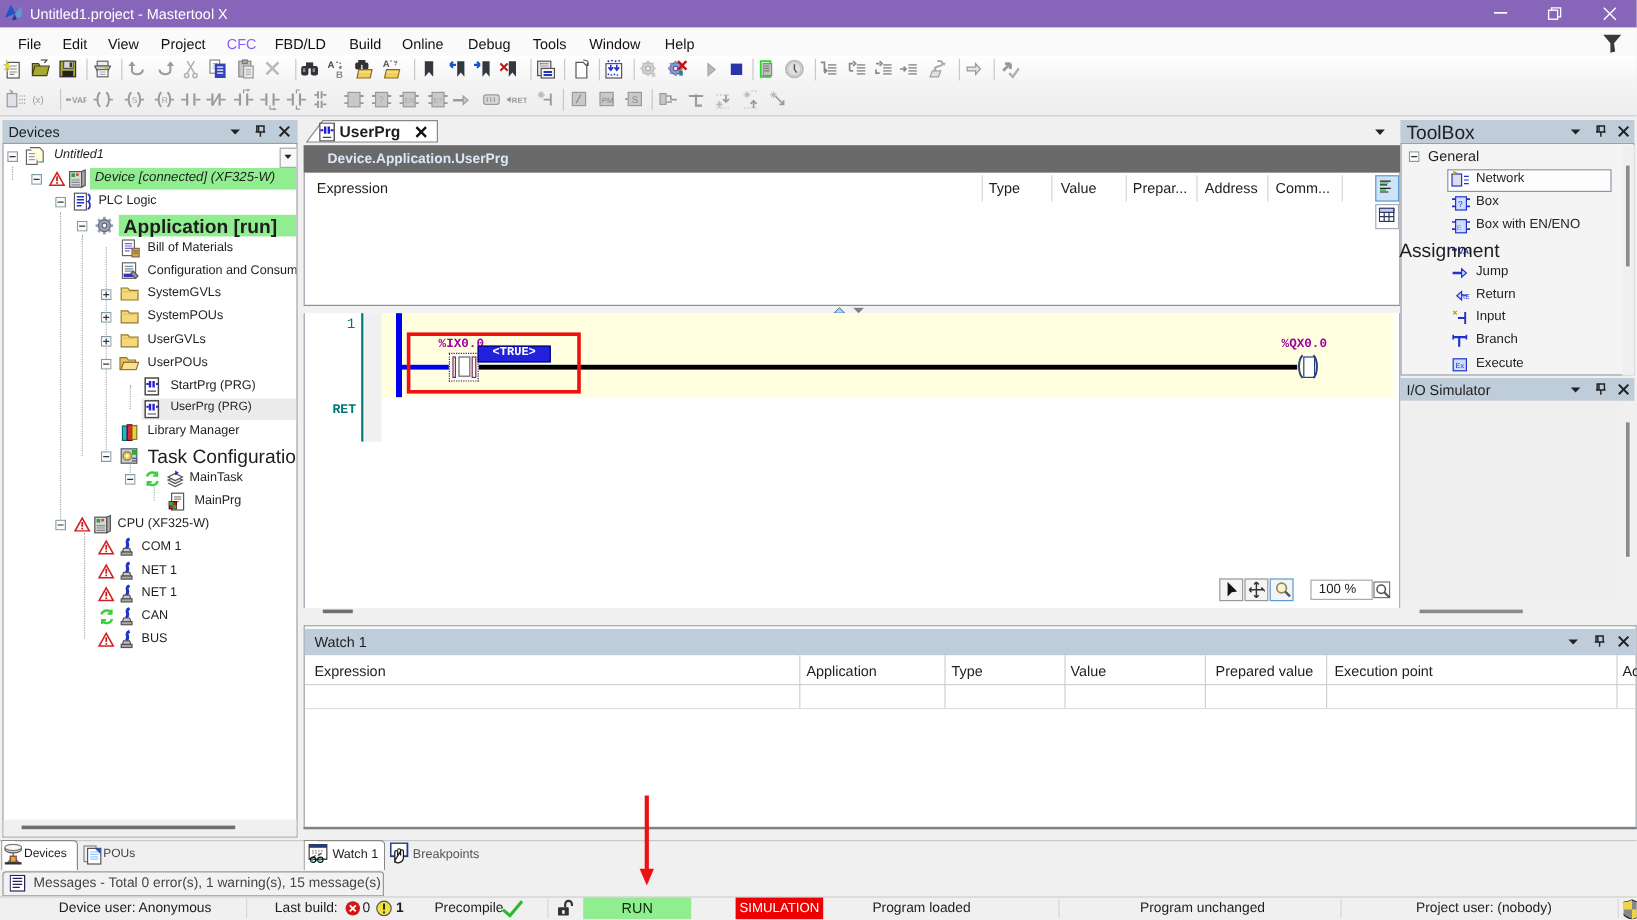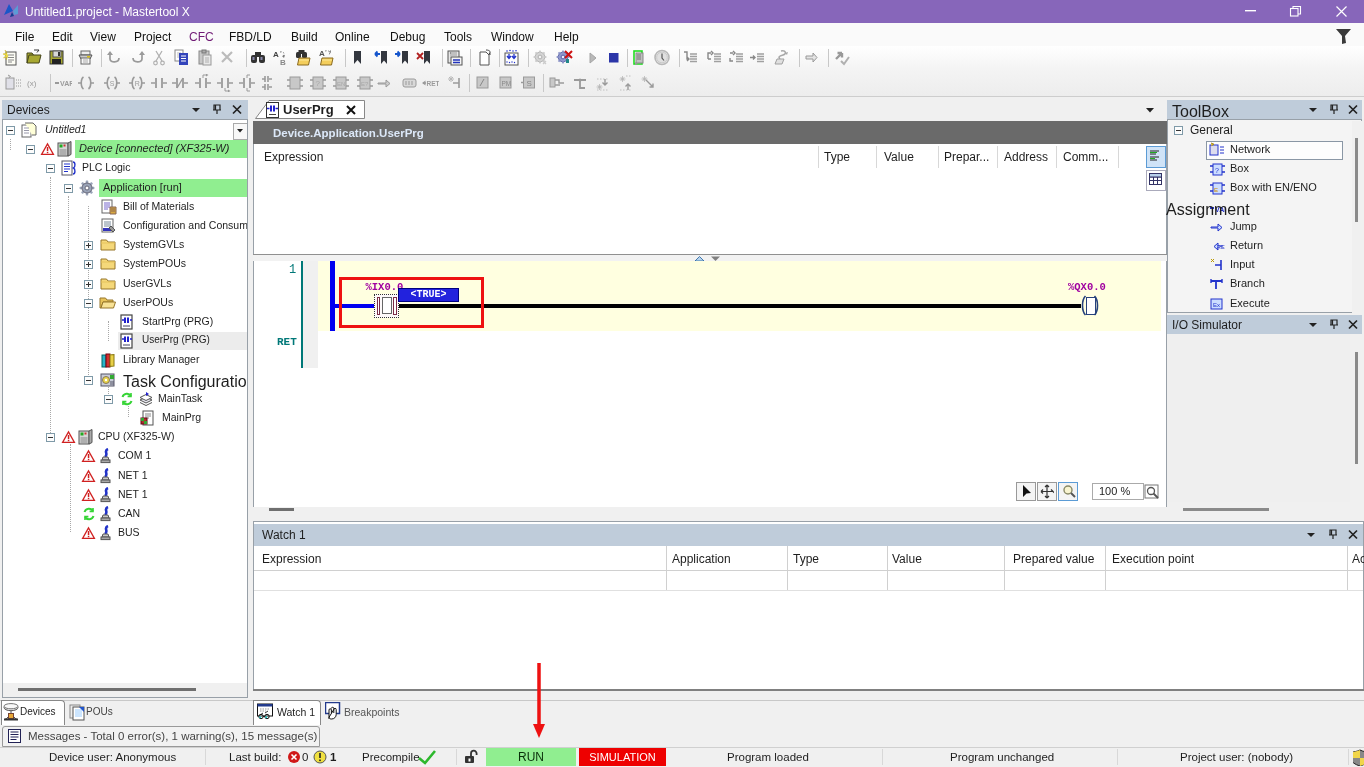--- a/index.html
+++ b/index.html
@@ -21,21 +21,21 @@
     <path d="M4 3.5 V1.5 H11.5 V9 H9" fill="none" stroke="#fff" stroke-width="1.1"></path>
   </svg>
 <svg style="position:absolute;left:1335px;top:5px" width="14" height="13" viewBox="0 0 14 13">
     <path d="M1.5 1.5 L11.5 11.5 M11.5 1.5 L1.5 11.5" stroke="#fff" stroke-width="1.2"></path>
   </svg>
 <div style="position:absolute;left:0px;top:23px;width:1364px;height:23px;background:#fafafa"></div>
 <div style="position:absolute;left:15px;top:30px;white-space:nowrap;font-size:12px;color:#111">File</div>
 <div style="position:absolute;left:52px;top:30px;white-space:nowrap;font-size:12px;color:#111">Edit</div>
 <div style="position:absolute;left:90px;top:30px;white-space:nowrap;font-size:12px;color:#111">View</div>
 <div style="position:absolute;left:134px;top:30px;white-space:nowrap;font-size:12px;color:#111">Project</div>
-<div style="position:absolute;left:189px;top:30px;white-space:nowrap;font-size:12px;color:#701a75">CFC</div>
+<div style="position:absolute;left:189px;top:30px;white-space:nowrap;font-size:12px;color:#8b5cf6">CFC</div>
 <div style="position:absolute;left:229px;top:30px;white-space:nowrap;font-size:12px;color:#111">FBD/LD</div>
 <div style="position:absolute;left:291px;top:30px;white-space:nowrap;font-size:12px;color:#111">Build</div>
 <div style="position:absolute;left:335px;top:30px;white-space:nowrap;font-size:12px;color:#111">Online</div>
 <div style="position:absolute;left:390px;top:30px;white-space:nowrap;font-size:12px;color:#111">Debug</div>
 <div style="position:absolute;left:444px;top:30px;white-space:nowrap;font-size:12px;color:#111">Tools</div>
 <div style="position:absolute;left:491px;top:30px;white-space:nowrap;font-size:12px;color:#111">Window</div>
 <div style="position:absolute;left:554px;top:30px;white-space:nowrap;font-size:12px;color:#111">Help</div>
 <svg style="position:absolute;left:1335px;top:28px" width="18" height="17" viewBox="0 0 18 17">
     <path d="M1 1 H16 L10 8 L11 15 L7 16 L7 8 Z" fill="#3a3a3a"></path>
   </svg>
@@ -447,21 +447,21 @@
       <rect x="6.8" y="0.6" width="2.4" height="3" rx="0.6" fill="#9aa4b8" transform="rotate(45 8 8)"></rect>
       <rect x="6.8" y="0.6" width="2.4" height="3" rx="0.6" fill="#9aa4b8" transform="rotate(90 8 8)"></rect>
       <rect x="6.8" y="0.6" width="2.4" height="3" rx="0.6" fill="#9aa4b8" transform="rotate(135 8 8)"></rect>
       <rect x="6.8" y="0.6" width="2.4" height="3" rx="0.6" fill="#9aa4b8" transform="rotate(180 8 8)"></rect>
       <rect x="6.8" y="0.6" width="2.4" height="3" rx="0.6" fill="#9aa4b8" transform="rotate(225 8 8)"></rect>
       <rect x="6.8" y="0.6" width="2.4" height="3" rx="0.6" fill="#9aa4b8" transform="rotate(270 8 8)"></rect>
       <rect x="6.8" y="0.6" width="2.4" height="3" rx="0.6" fill="#9aa4b8" transform="rotate(315 8 8)"></rect>
       <circle cx="8" cy="8" r="5" fill="#9aa4b8" stroke="#667"></circle>
       <circle cx="8" cy="8" r="2" fill="#fff" stroke="#667"></circle>
     </svg>
-    <div style="position:absolute;left:103px;top:180.6px;white-space:nowrap;font-size:11px;font-weight:normal">Application [run]</div>
+    <div style="position:absolute;left:103px;top:180.6px;white-space:nowrap;font-size:16px;font-weight:bold">Application [run]</div>
     <svg style="position:absolute;left:101px;top:198.8px" width="16" height="16" viewBox="0 0 16 16">
       <rect x="1" y="1" width="10" height="13" fill="#fff" stroke="#666"></rect>
       <path d="M3 4h6M3 6h6M3 8h6M3 10h4" stroke="#76c"></path>
       <path d="M9 8 h6 v7 h-6 z" fill="#d8a840" stroke="#865"></path>
       <path d="M10 10 h4 M10 12 h4" stroke="#865"></path>
     </svg>
     <div style="position:absolute;left:123px;top:199.8px;white-space:nowrap;font-size:10.5px">Bill of Materials</div>
     <svg style="position:absolute;left:101px;top:218.0px" width="16" height="16" viewBox="0 0 16 16">
       <rect x="1" y="1" width="11" height="13" fill="#fff" stroke="#666"></rect>
       <path d="M3 4h7M3 6h7M3 8h7" stroke="#789"></path>
@@ -916,21 +916,21 @@
     <path d="M2 10 L8 15 L18 3" fill="none" stroke="#2db82d" stroke-width="2.6"></path>
   </svg>
 <svg style="position:absolute;left:463px;top:749px" width="15" height="16" viewBox="0 0 15 16">
     <rect x="2" y="7" width="9" height="7" rx="1" fill="#333"></rect>
     <path d="M8 7 V4.5 a2.8 2.8 0 0 1 5.6 0 V6" fill="none" stroke="#333" stroke-width="1.8"></path>
     <rect x="5.5" y="9.5" width="2" height="3" fill="#fff"></rect>
   </svg>
 <div style="position:absolute;left:486px;top:748px;width:90px;height:18px;background:#90ee90">
     <div style="text-align:center;font-size:12px;line-height:18px;color:#0a300a">RUN</div>
   </div>
-<div style="position:absolute;left:579px;top:748px;width:87px;height:18px;background:#ee0000">
+<div style="position:absolute;left:613px;top:748px;width:73px;height:18px;background:#ee0000">
     <div style="text-align:center;font-size:11px;line-height:18px;color:#fff">SIMULATION</div>
   </div>
 <div style="position:absolute;left:727px;top:751px;white-space:nowrap;font-size:11.5px">Program loaded</div>
 <div style="position:absolute;left:950px;top:751px;white-space:nowrap;font-size:11.5px">Program unchanged</div>
 <div style="position:absolute;left:1180px;top:751px;white-space:nowrap;font-size:11.5px">Project user: (nobody)</div>
 <svg style="position:absolute;left:1353px;top:749px" width="11" height="17" viewBox="0 0 11 17">
     <path d="M7 1 C10 2.5 13 3 16 3 V9 C16 13 12 15.5 7 17 C2 15.5 -2 13 -2 9 V3 C1 3 4 2.5 7 1 Z" fill="#888" stroke="#222"></path>
     <path d="M7 1 C4 2.5 1 3 -2 3 V9 H7 Z M7 9 H16 V9 C16 13 12 15.5 7 17 Z" fill="#f0d54a"></path>
   </svg>
 <svg style="position:absolute;left:530px;top:660px" width="20" height="80" viewBox="0 0 20 80">

